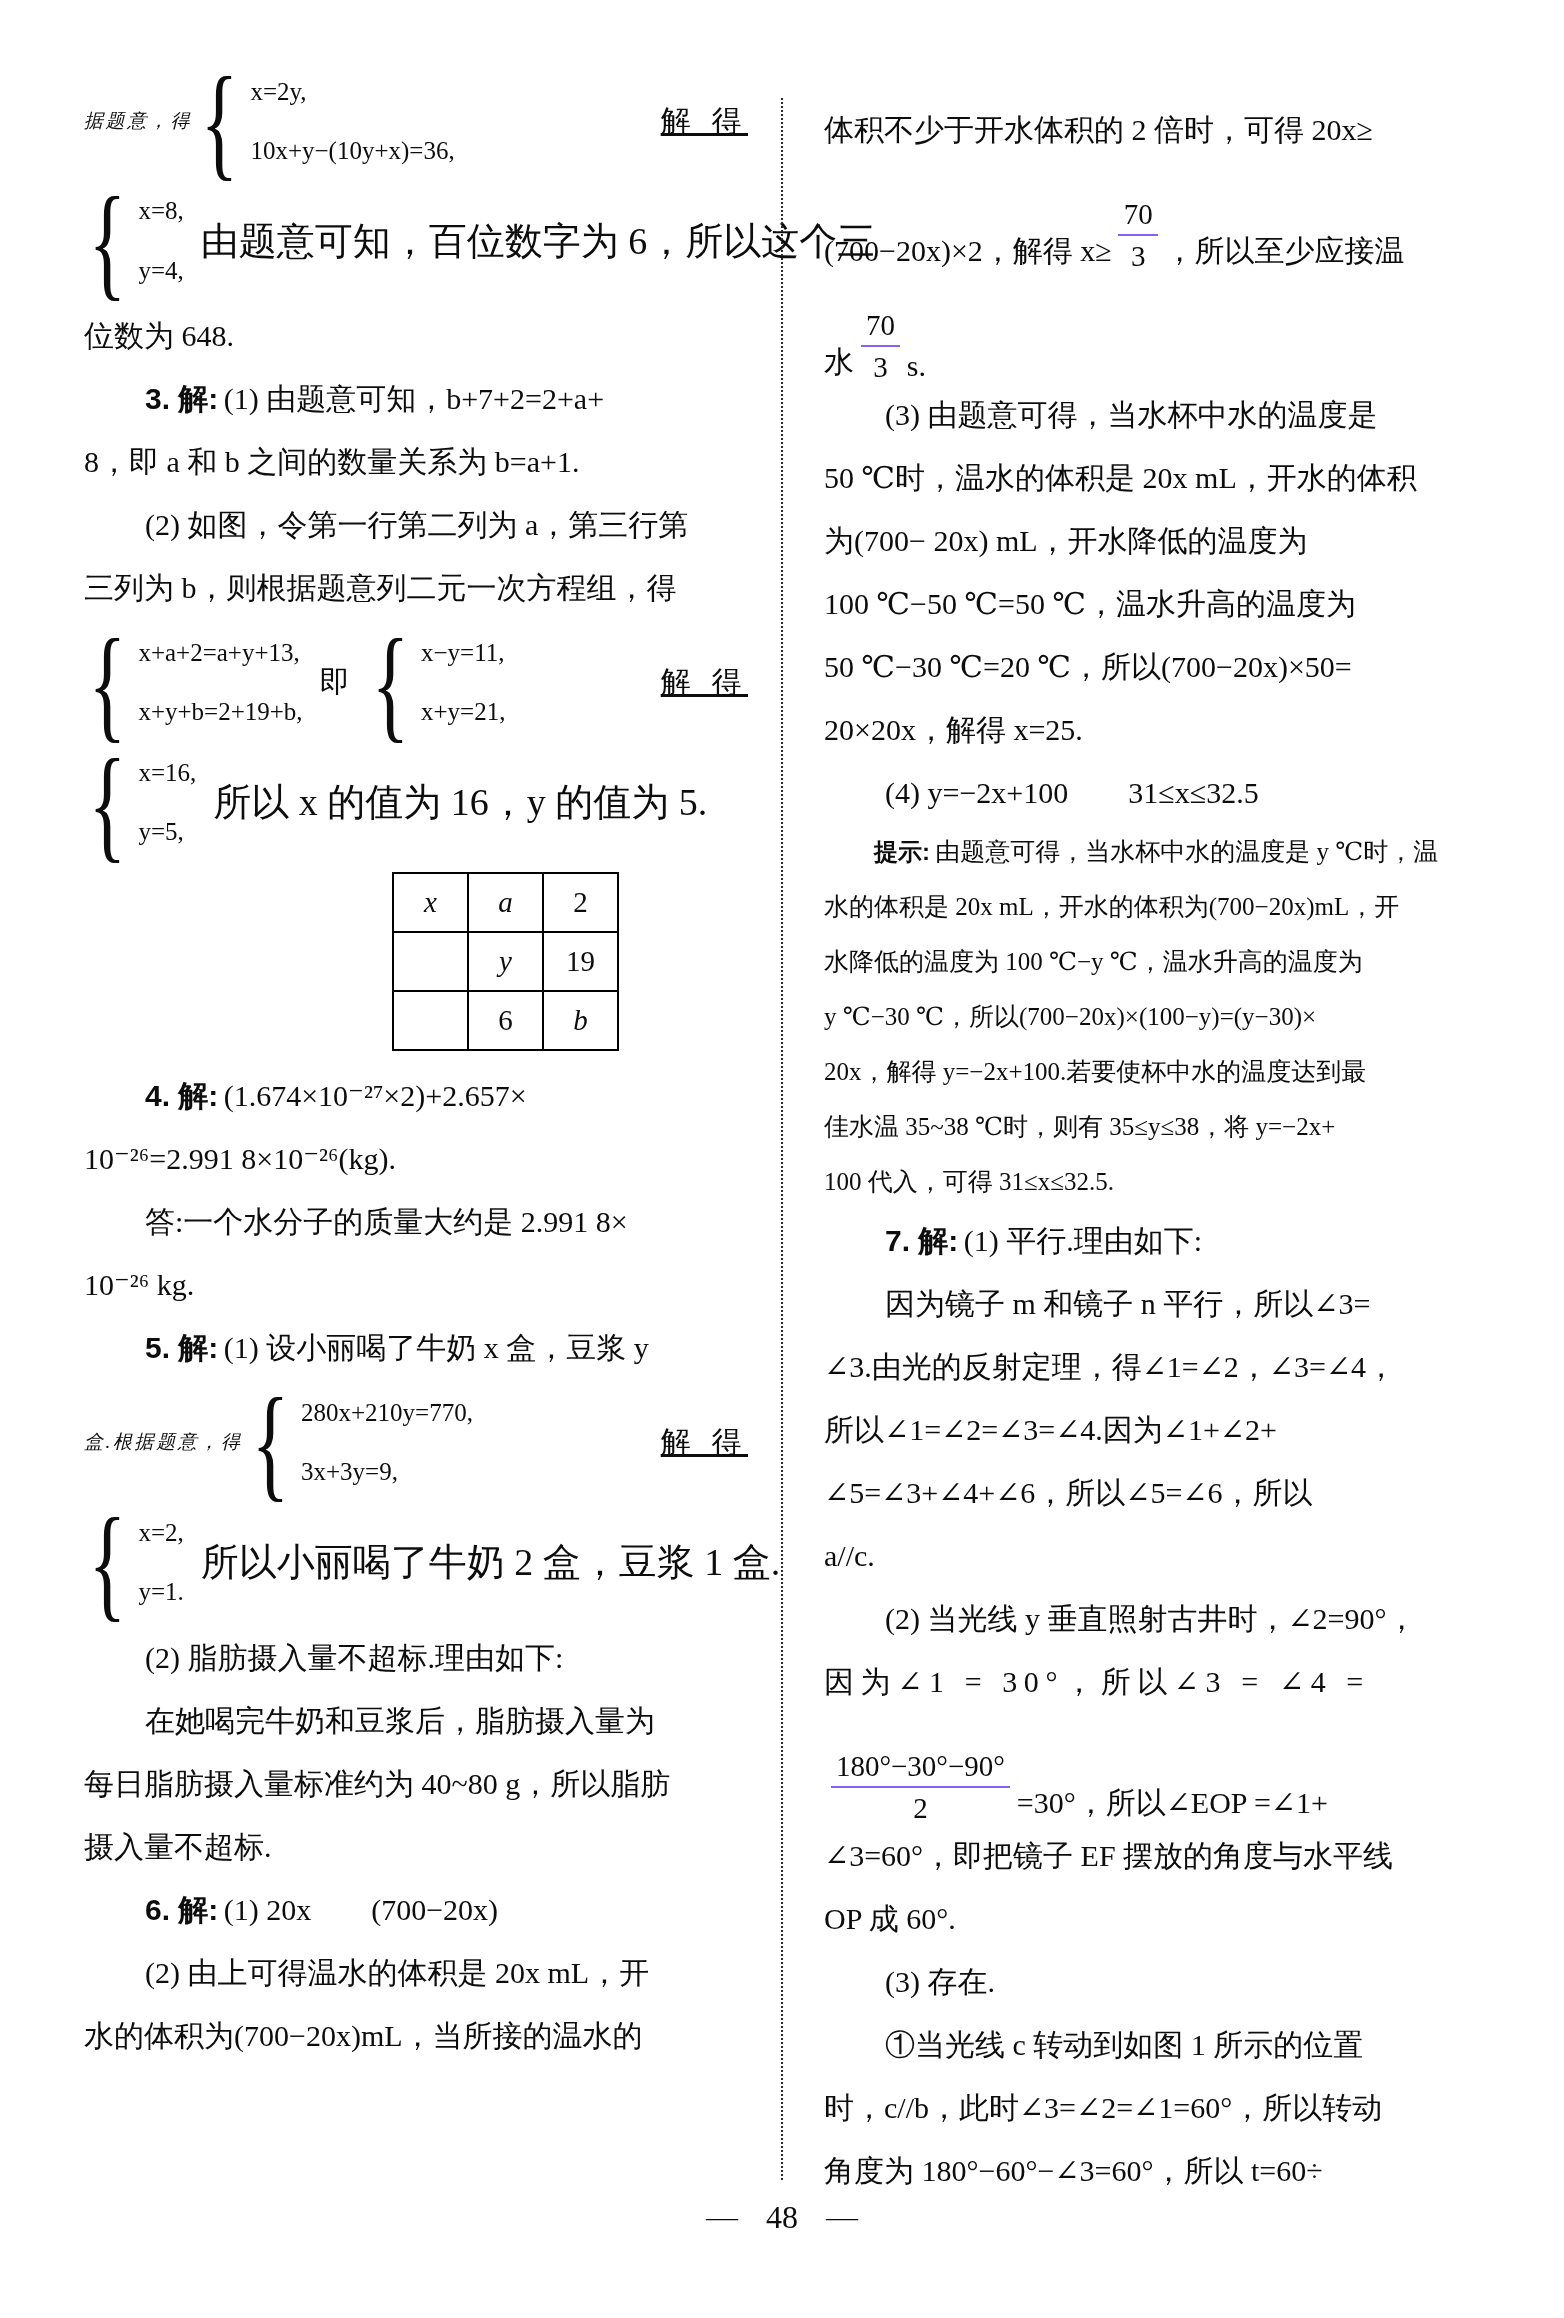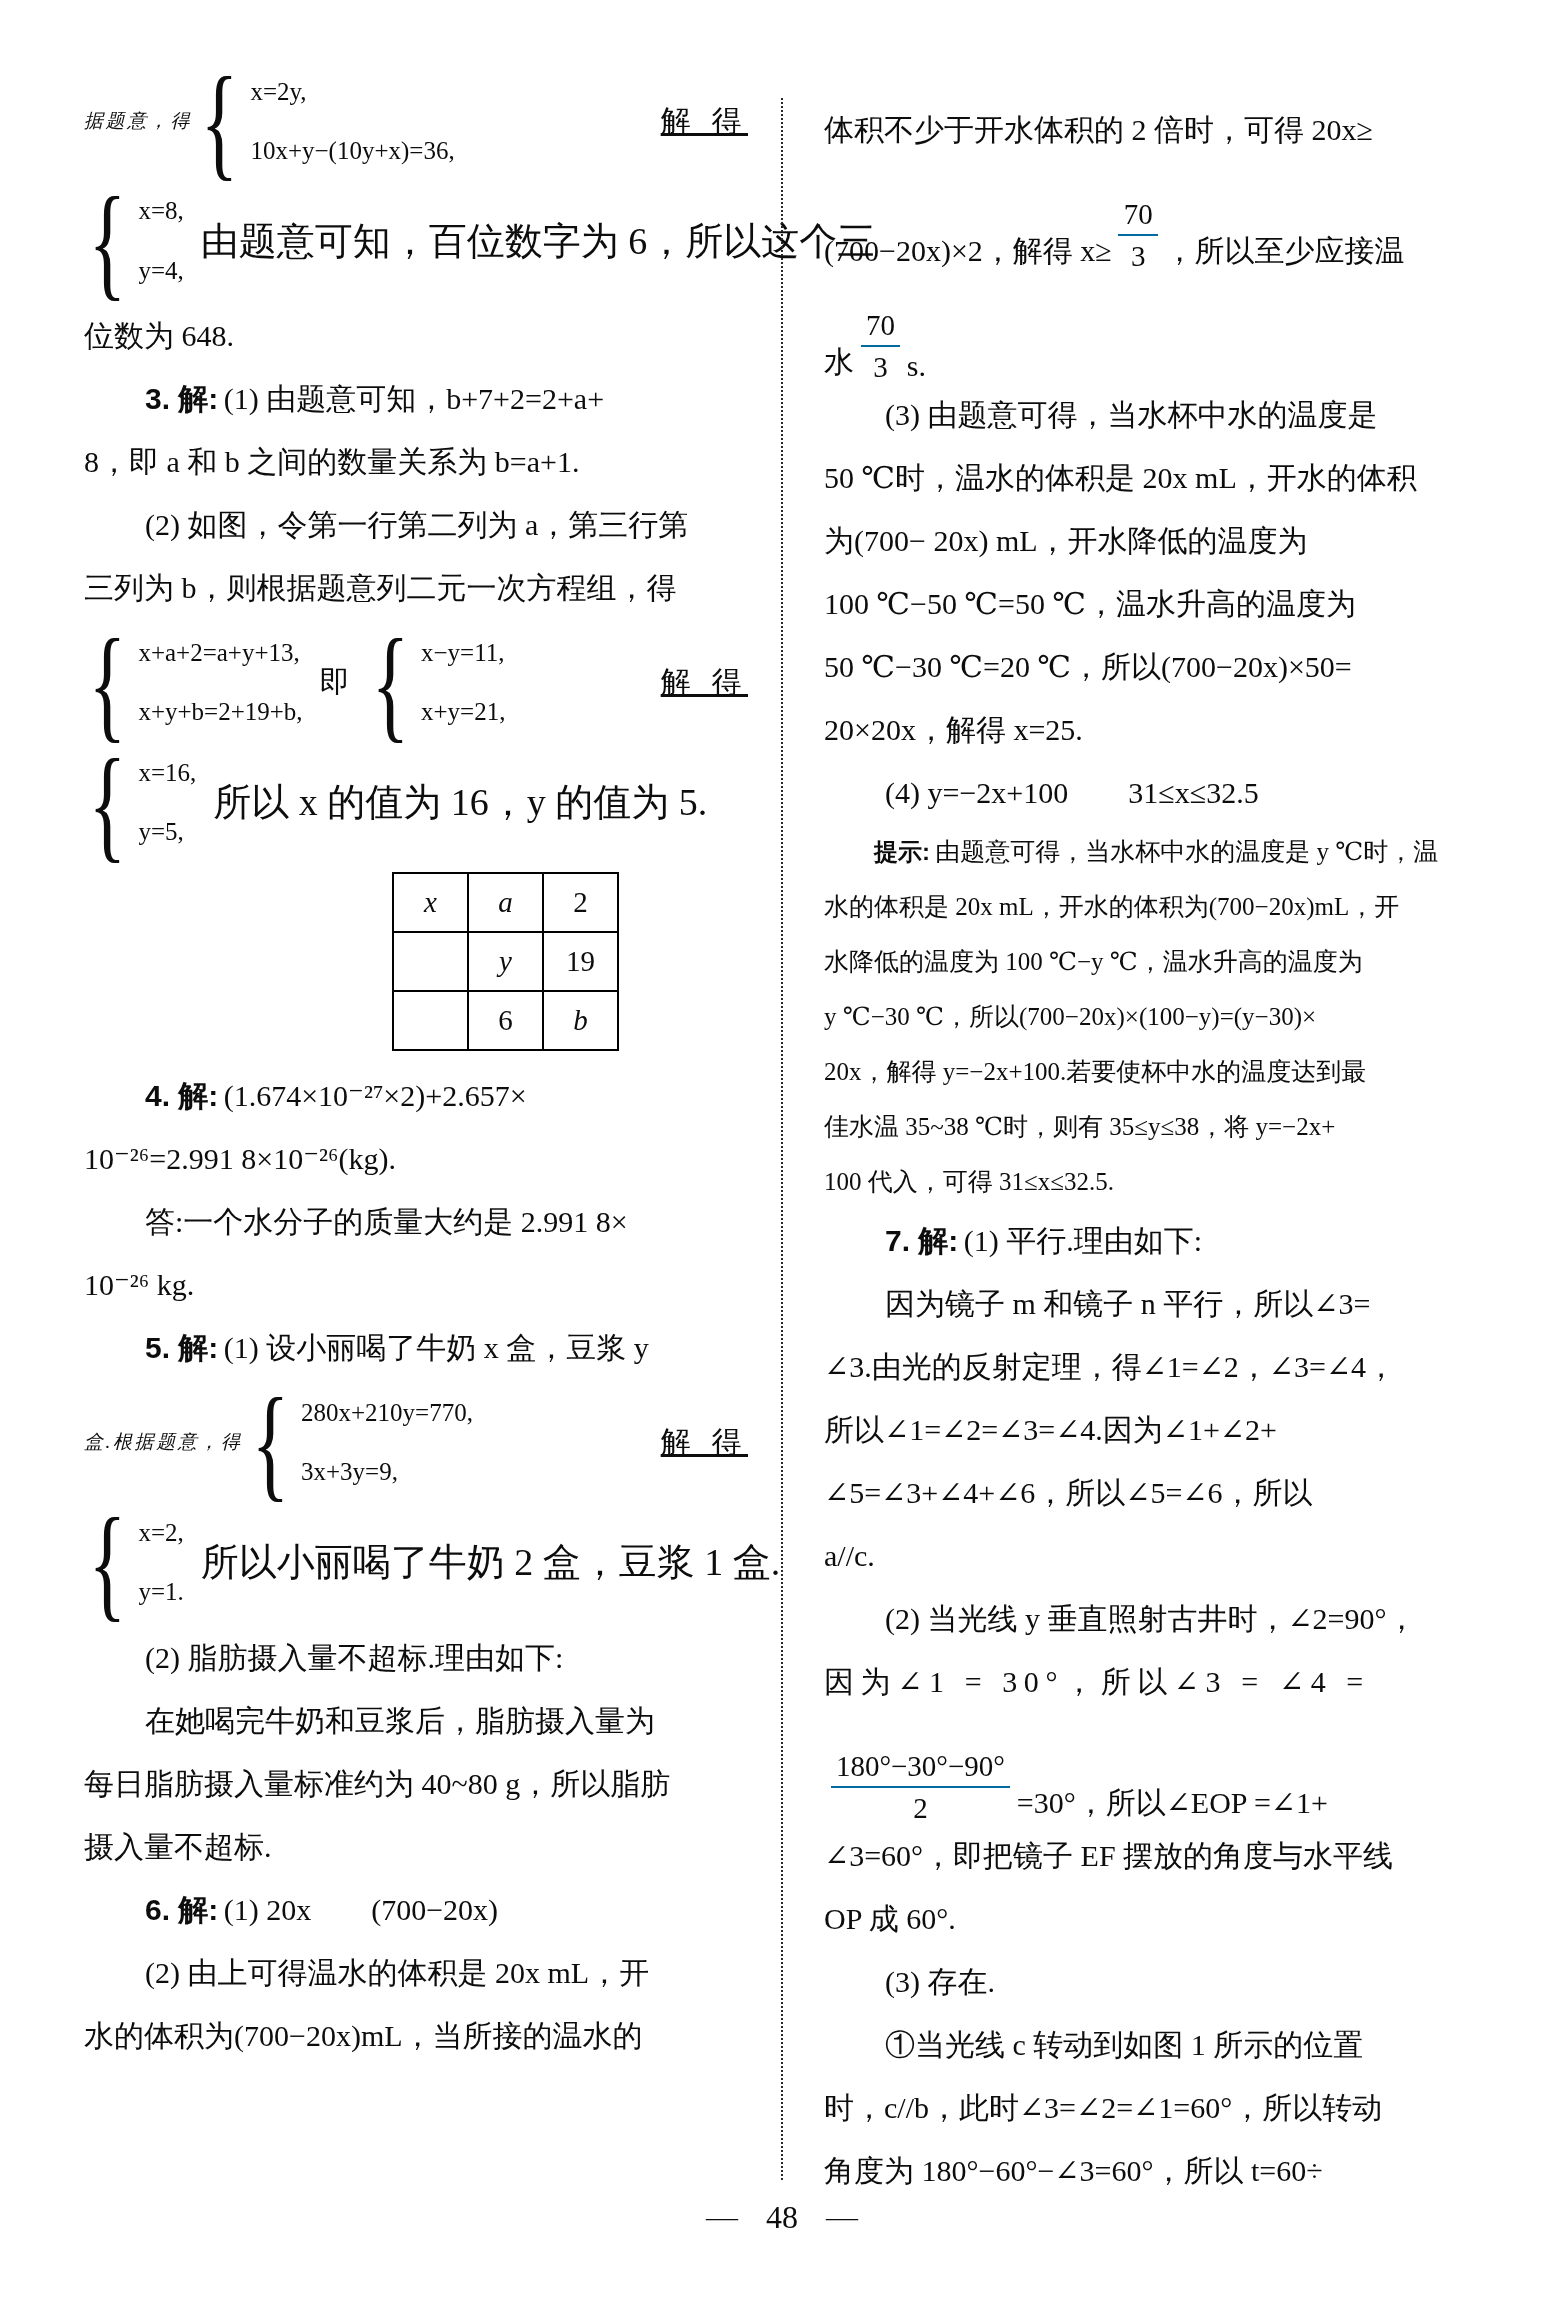--- a/index.html
+++ b/index.html
@@ -37,21 +37,21 @@
     transform:scaleX(.62);font-weight:300;margin-left:-6.6px;margin-right:0px;
   }
   .eqs{display:flex;flex-direction:column;gap:5.3px;}
   .eq{font-size:25px;line-height:54px;white-space:nowrap;}
   
   .fline{display:flex;align-items:flex-end;height:111px;font-size:30px;white-space:nowrap;}
   .frac{
     display:inline-flex;flex-direction:column;align-items:center;
     margin:0 6.6px;font-size:29px;line-height:1.12;
   }
-  .frac .num{border-bottom:2px solid #0369a1;padding:0 5.3px 3.3px;}
+  .frac .num{border-bottom:2px solid #8b5cf6;padding:0 5.3px 3.3px;}
   .frac .den{padding-top:3.3px;}
   
   .tbl-wrap{margin:13px 0 13px 308px;}
   table.grid{border-collapse:collapse;border:2.6px solid #000;}
   table.grid td{
     width:71px;height:55px;border:2px solid #000;
     text-align:center;vertical-align:middle;font-size:29px;
   }
   table.grid td.var{font-style:italic;}
   

